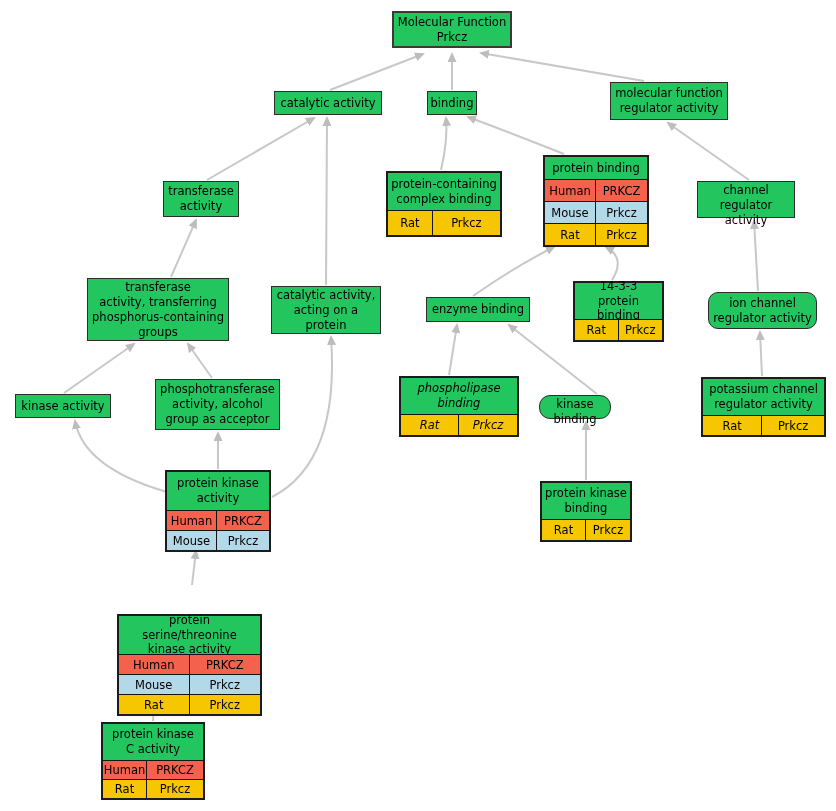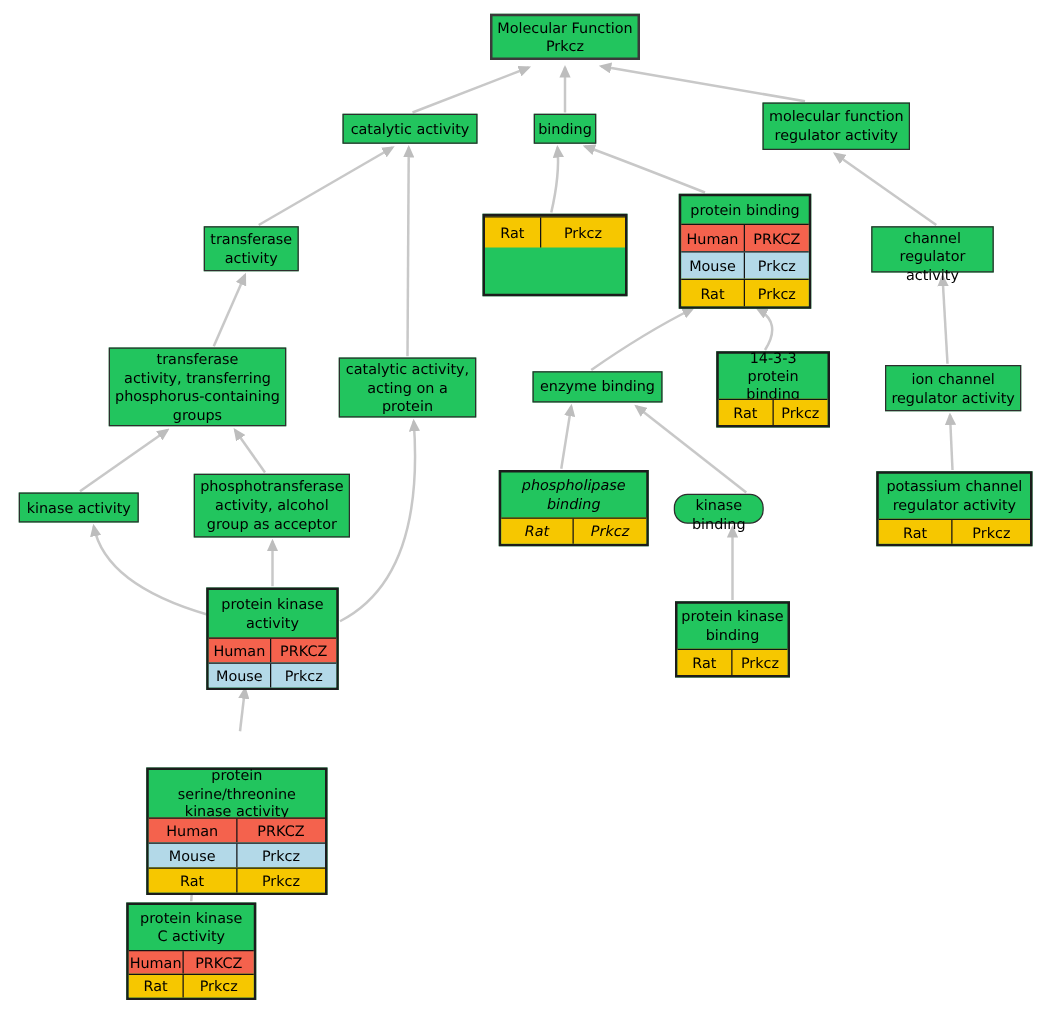--- a/index.html
+++ b/index.html
@@ -69,20 +69,22 @@
         <div class="ntitle">catalytic activity</div>
       </div>
       <div class="node" style="left: 427px; top: 91px; width: 50px; height: 24px;">
         <div class="ntitle">binding</div>
       </div>
       <div class="node" style="left: 610px; top: 82px; width: 118px; height: 38px;">
         <div class="ntitle">molecular function
 regulator activity</div>
       </div>
       <div class="node table" style="left: 386px; top: 171px; width: 116px; height: 66px;">
+        <div class="ntitle" style="flex: 0 0 auto; height: 37px;">protein-containing
+complex binding</div>
         <div class="nrow" style="height: 25px; background: rgb(246, 199, 0);">
           <div class="cell species" style="width: 40%;">Rat</div>
           <div class="cell gene" style="width: 60%;">Prkcz</div>
         </div>
       </div>
       <div class="node table" style="left: 543px; top: 155px; width: 106px; height: 92px;">
         <div class="ntitle" style="flex: 0 0 auto; height: 22px; text-align: center;">protein binding</div>
         <div class="nrow" style="height: 22px; background: rgb(244, 98, 77);">
           <div class="cell species" style="width: 50%;">Human</div>
           <div class="cell gene" style="width: 50%;">PRKCZ</div>
@@ -119,21 +121,21 @@
         <div class="ntitle">enzyme binding</div>
       </div>
       <div class="node table" style="left: 573px; top: 281px; width: 91px; height: 61px;">
         <div class="ntitle" style="flex: 0 0 auto; height: 36px;">14-3-3 protein
 binding</div>
         <div class="nrow" style="height: 21px; background: rgb(246, 199, 0);">
           <div class="cell species" style="width: 50%;">Rat</div>
           <div class="cell gene" style="width: 50%;">Prkcz</div>
         </div>
       </div>
-      <div class="node" style="left: 708px; top: 292px; width: 109px; height: 37px;">
+      <div class="node" style="left: 708px; top: 292px; width: 109px; height: 37px; border-radius: 10px;">
         <div class="ntitle">ion channel
 regulator activity</div>
       </div>
       <div class="node" style="left: 15px; top: 394px; width: 96px; height: 24px;">
         <div class="ntitle">kinase activity</div>
       </div>
       <div class="node" style="left: 155px; top: 379px; width: 125px; height: 51px;">
         <div class="ntitle">phosphotransferase
 activity, alcohol
 group as acceptor</div>

